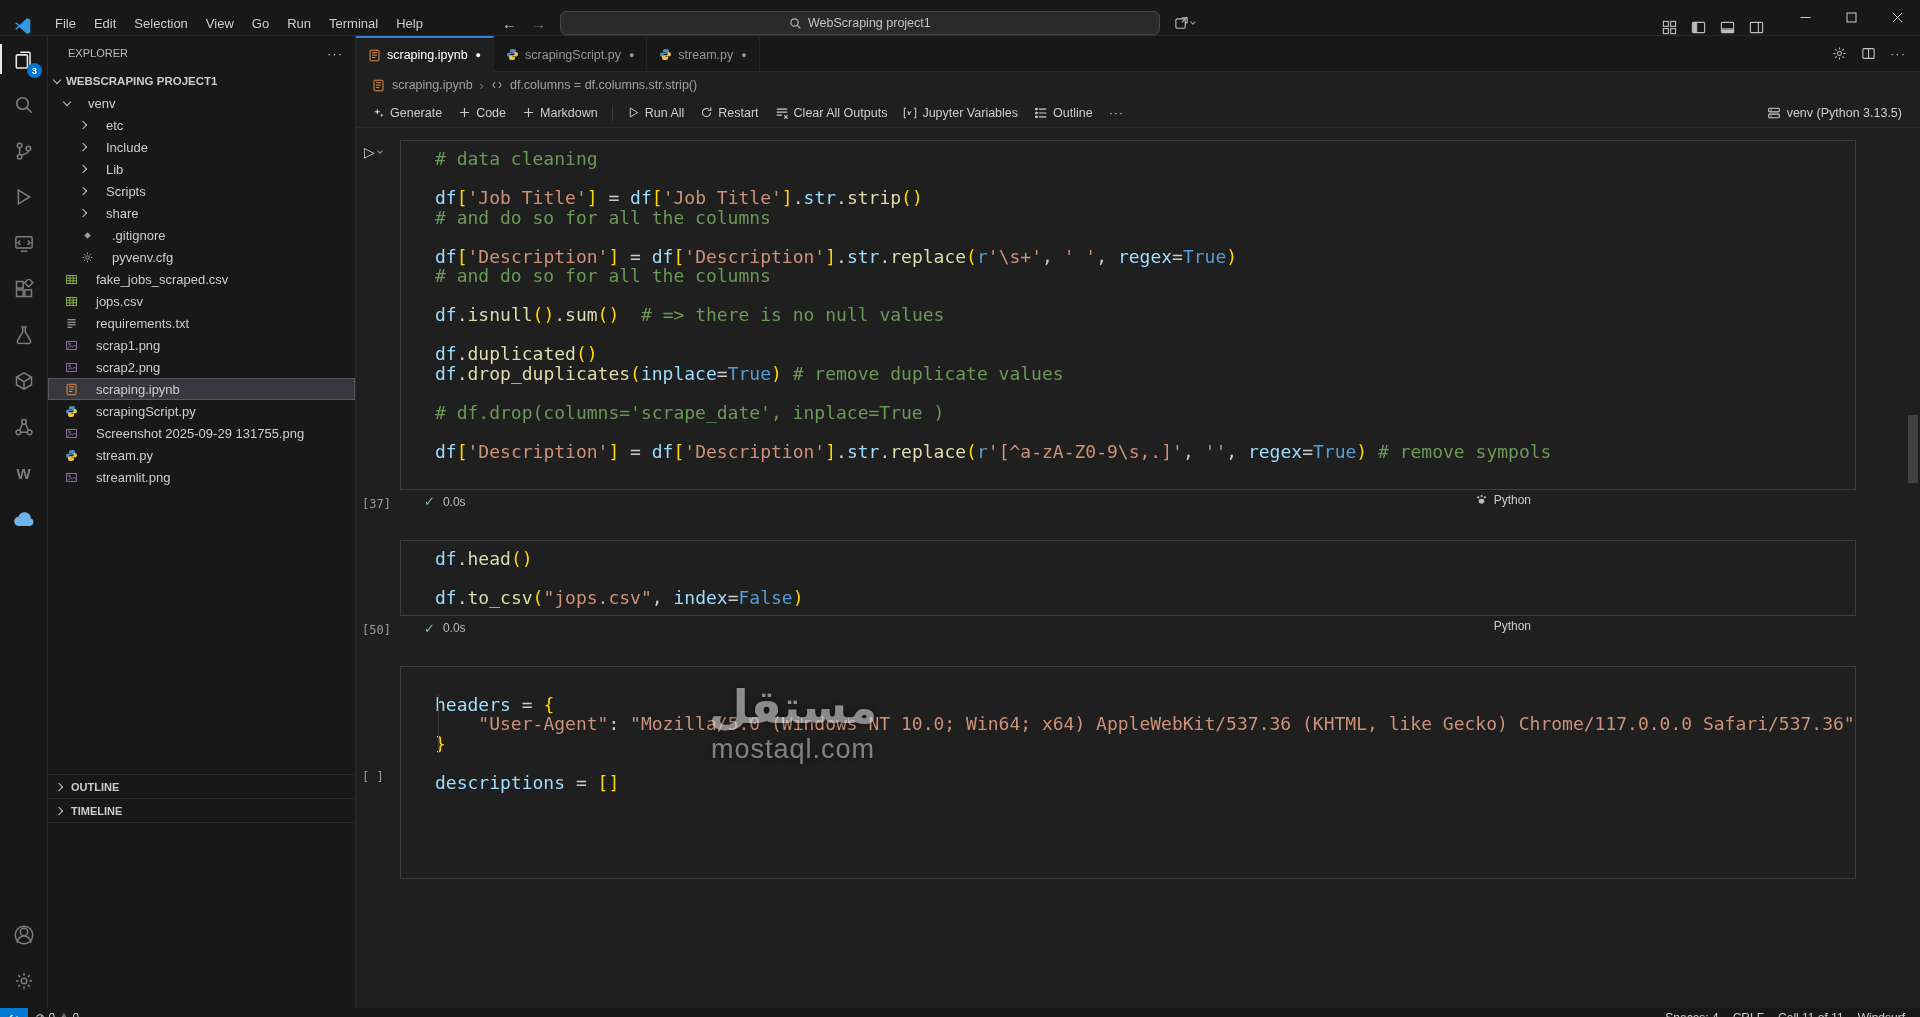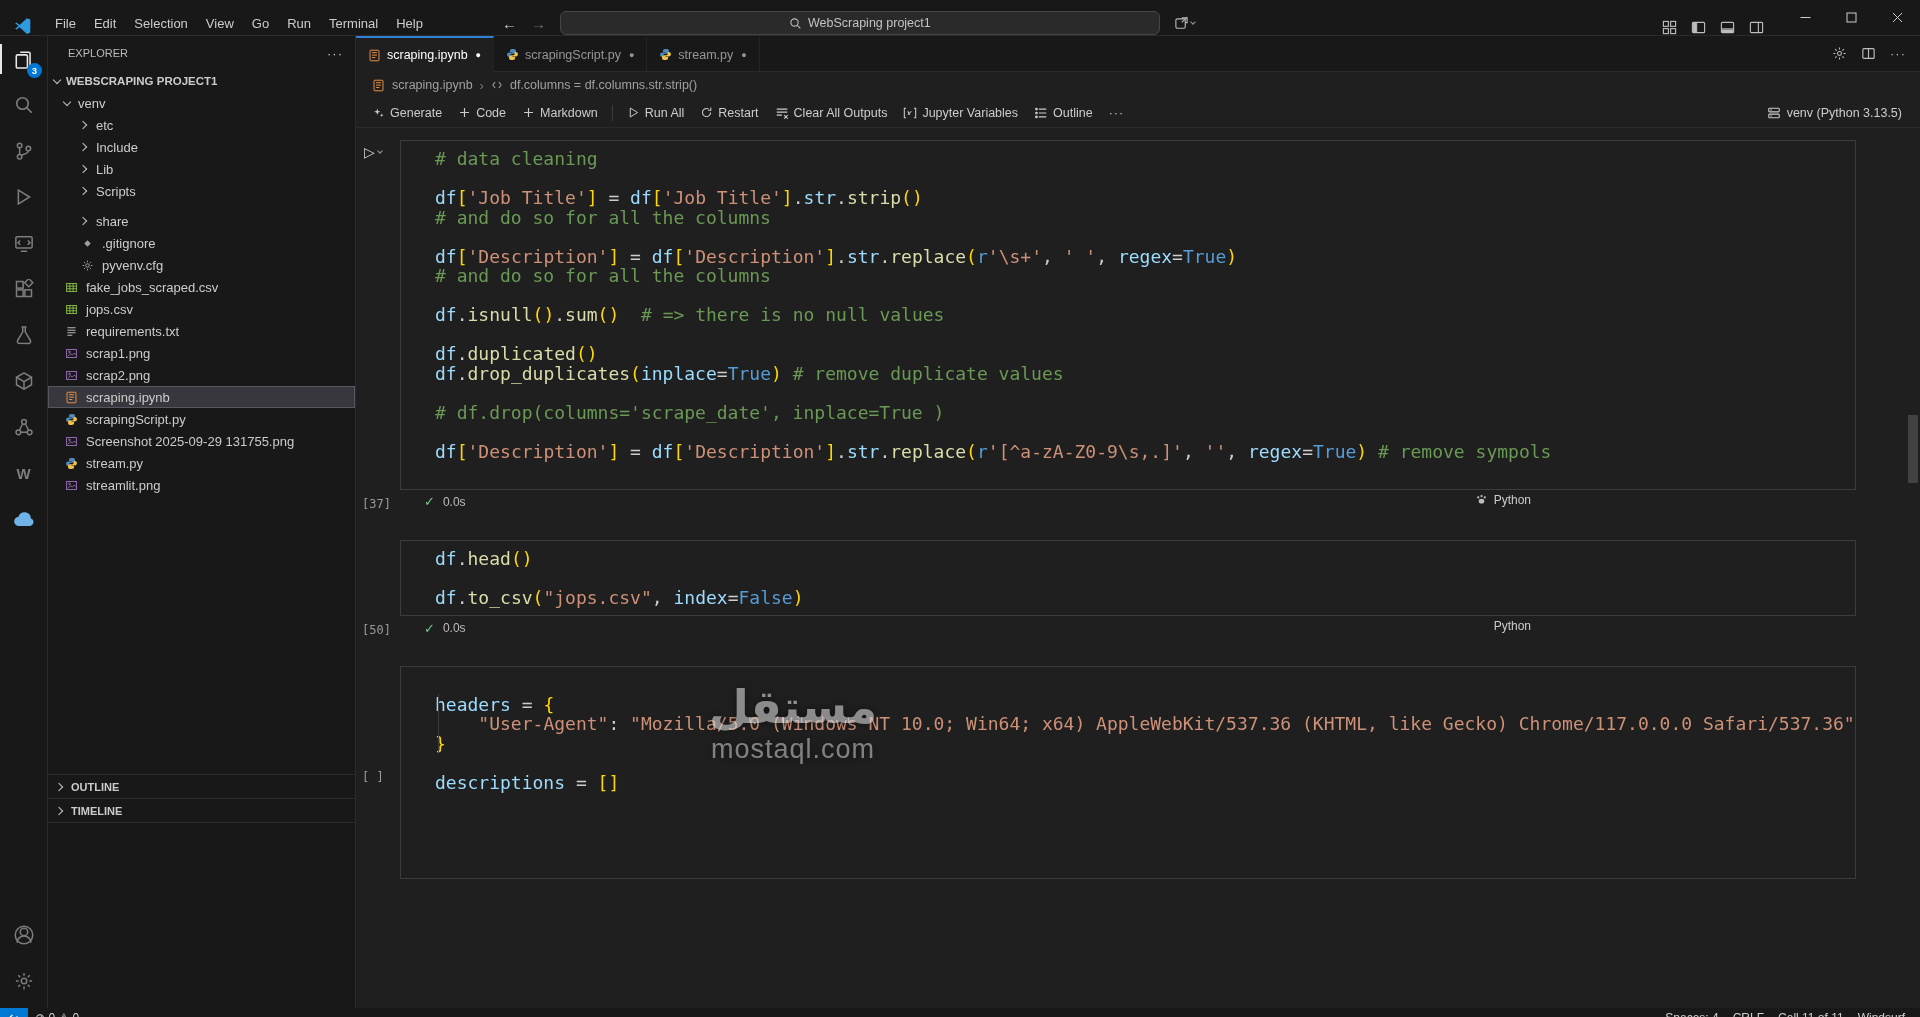--- a/index.html
+++ b/index.html
@@ -29,21 +29,21 @@
   .act.active::before{content:'';position:absolute;left:0;top:8px;bottom:8px;width:2px;background:#e7e7e7}
   .badge{position:absolute;right:5px;bottom:4px;min-width:15px;height:15px;border-radius:50%;background:#0078d4;
     color:#fff;font-size:9.5px;display:flex;align-items:center;justify-content:center;font-weight:bold}
   .act-bottom{margin-top:auto;margin-bottom:4px}
   
   .sidebar{width:308px;background:#181818;border-right:1px solid #2a2a2a;display:flex;flex-direction:column}
   .sb-header{height:34px;display:flex;align-items:center;padding:0 12px 0 20px;font-size:11px;color:#bbbbbb}
   .sb-header .dots{margin-left:auto;letter-spacing:1px;color:#cccccc;font-size:13px;cursor:pointer}
   .sb-project{height:22px;display:flex;align-items:center;gap:6px;padding-left:6px;font-weight:bold;font-size:11.5px;color:#cccccc;cursor:pointer}
   .tree{flex:0 0 auto}
-  .trow{height:22px;display:flex;align-items:center;gap:8px;color:#cccccc;cursor:pointer;white-space:nowrap}
+  .trow{height:22px;display:flex;align-items:center;gap:18px;color:#cccccc;cursor:pointer;white-space:nowrap}
   .trow.sel{background:#37373d;outline:1px solid#55585e;outline-offset:-1px}
   .fic{width:14px;display:flex;justify-content:center}
   .chev{width:6px;height:6px;border-right:1.4px solid #c5c5c5;border-bottom:1.4px solid #c5c5c5;display:inline-block;flex:none}
   .chev.right{transform:rotate(-45deg);margin-right:2px}
   .chev.down{transform:rotate(45deg);margin-bottom:3px}
   .chev.small{width:4px;height:4px;border-color:#9a9a9a}
   .sb-flex{flex:1}
   .sb-panel{height:24px;display:flex;align-items:center;gap:7px;padding-left:8px;border-top:1px solid #2a2a2a;
     font-weight:bold;font-size:11px;color:#cccccc;cursor:pointer}
   .sb-space{height:186px;border-top:1px solid #2a2a2a}
@@ -293,21 +293,21 @@
           <span class="tlabel">Include</span>
         </div>
         <div class="trow" style="padding-left: 32px;">
           <span class="chev right"></span>
           <span class="tlabel">Lib</span>
         </div>
         <div class="trow" style="padding-left: 32px;">
           <span class="chev right"></span>
           <span class="tlabel">Scripts</span>
         </div>
-        <div class="trow" style="padding-left: 32px; margin-top: 8px;">
+        <div class="trow" style="padding-left: 32px;">
           <span class="chev right"></span>
           <span class="tlabel">share</span>
         </div>
         <div class="trow" style="padding-left: 32px;">
           <span class="fic">
             <svg width="11" height="11" viewBox="0 0 16 16">
               <rect x="4.7" y="4.7" width="6.6" height="6.6" transform="rotate(45 8 8)" fill="#9f9f9f"></rect>
             </svg>
           </span>
           <span class="tlabel">.gitignore</span>

